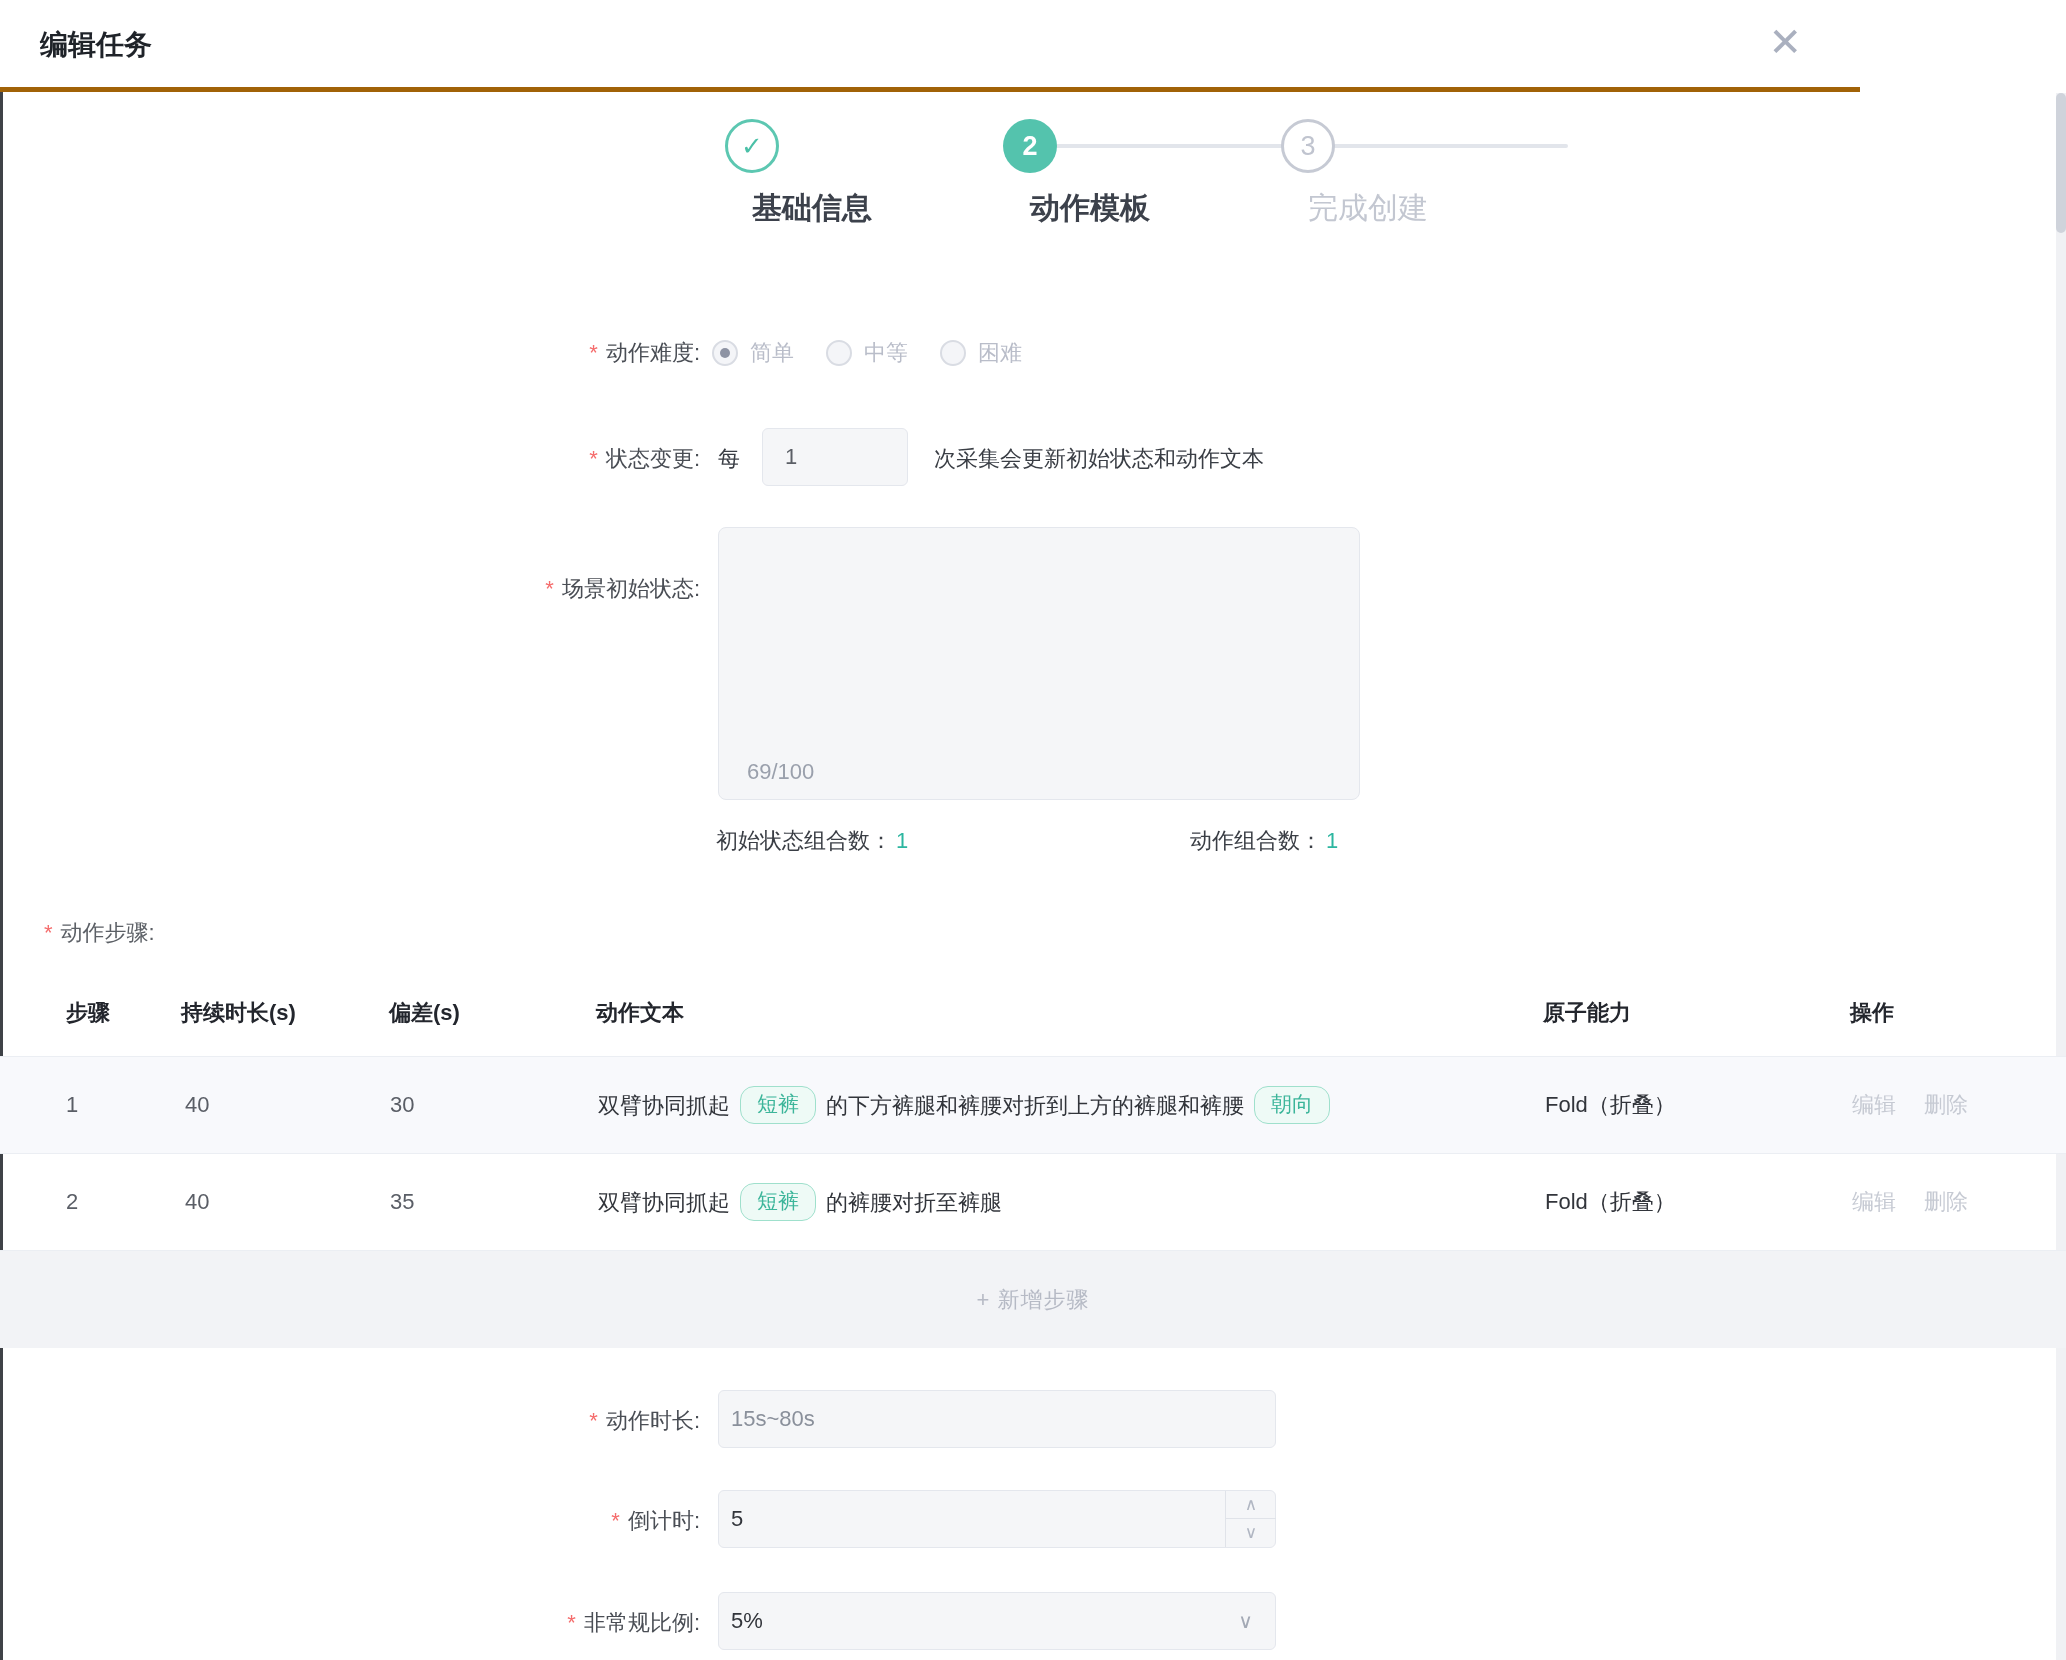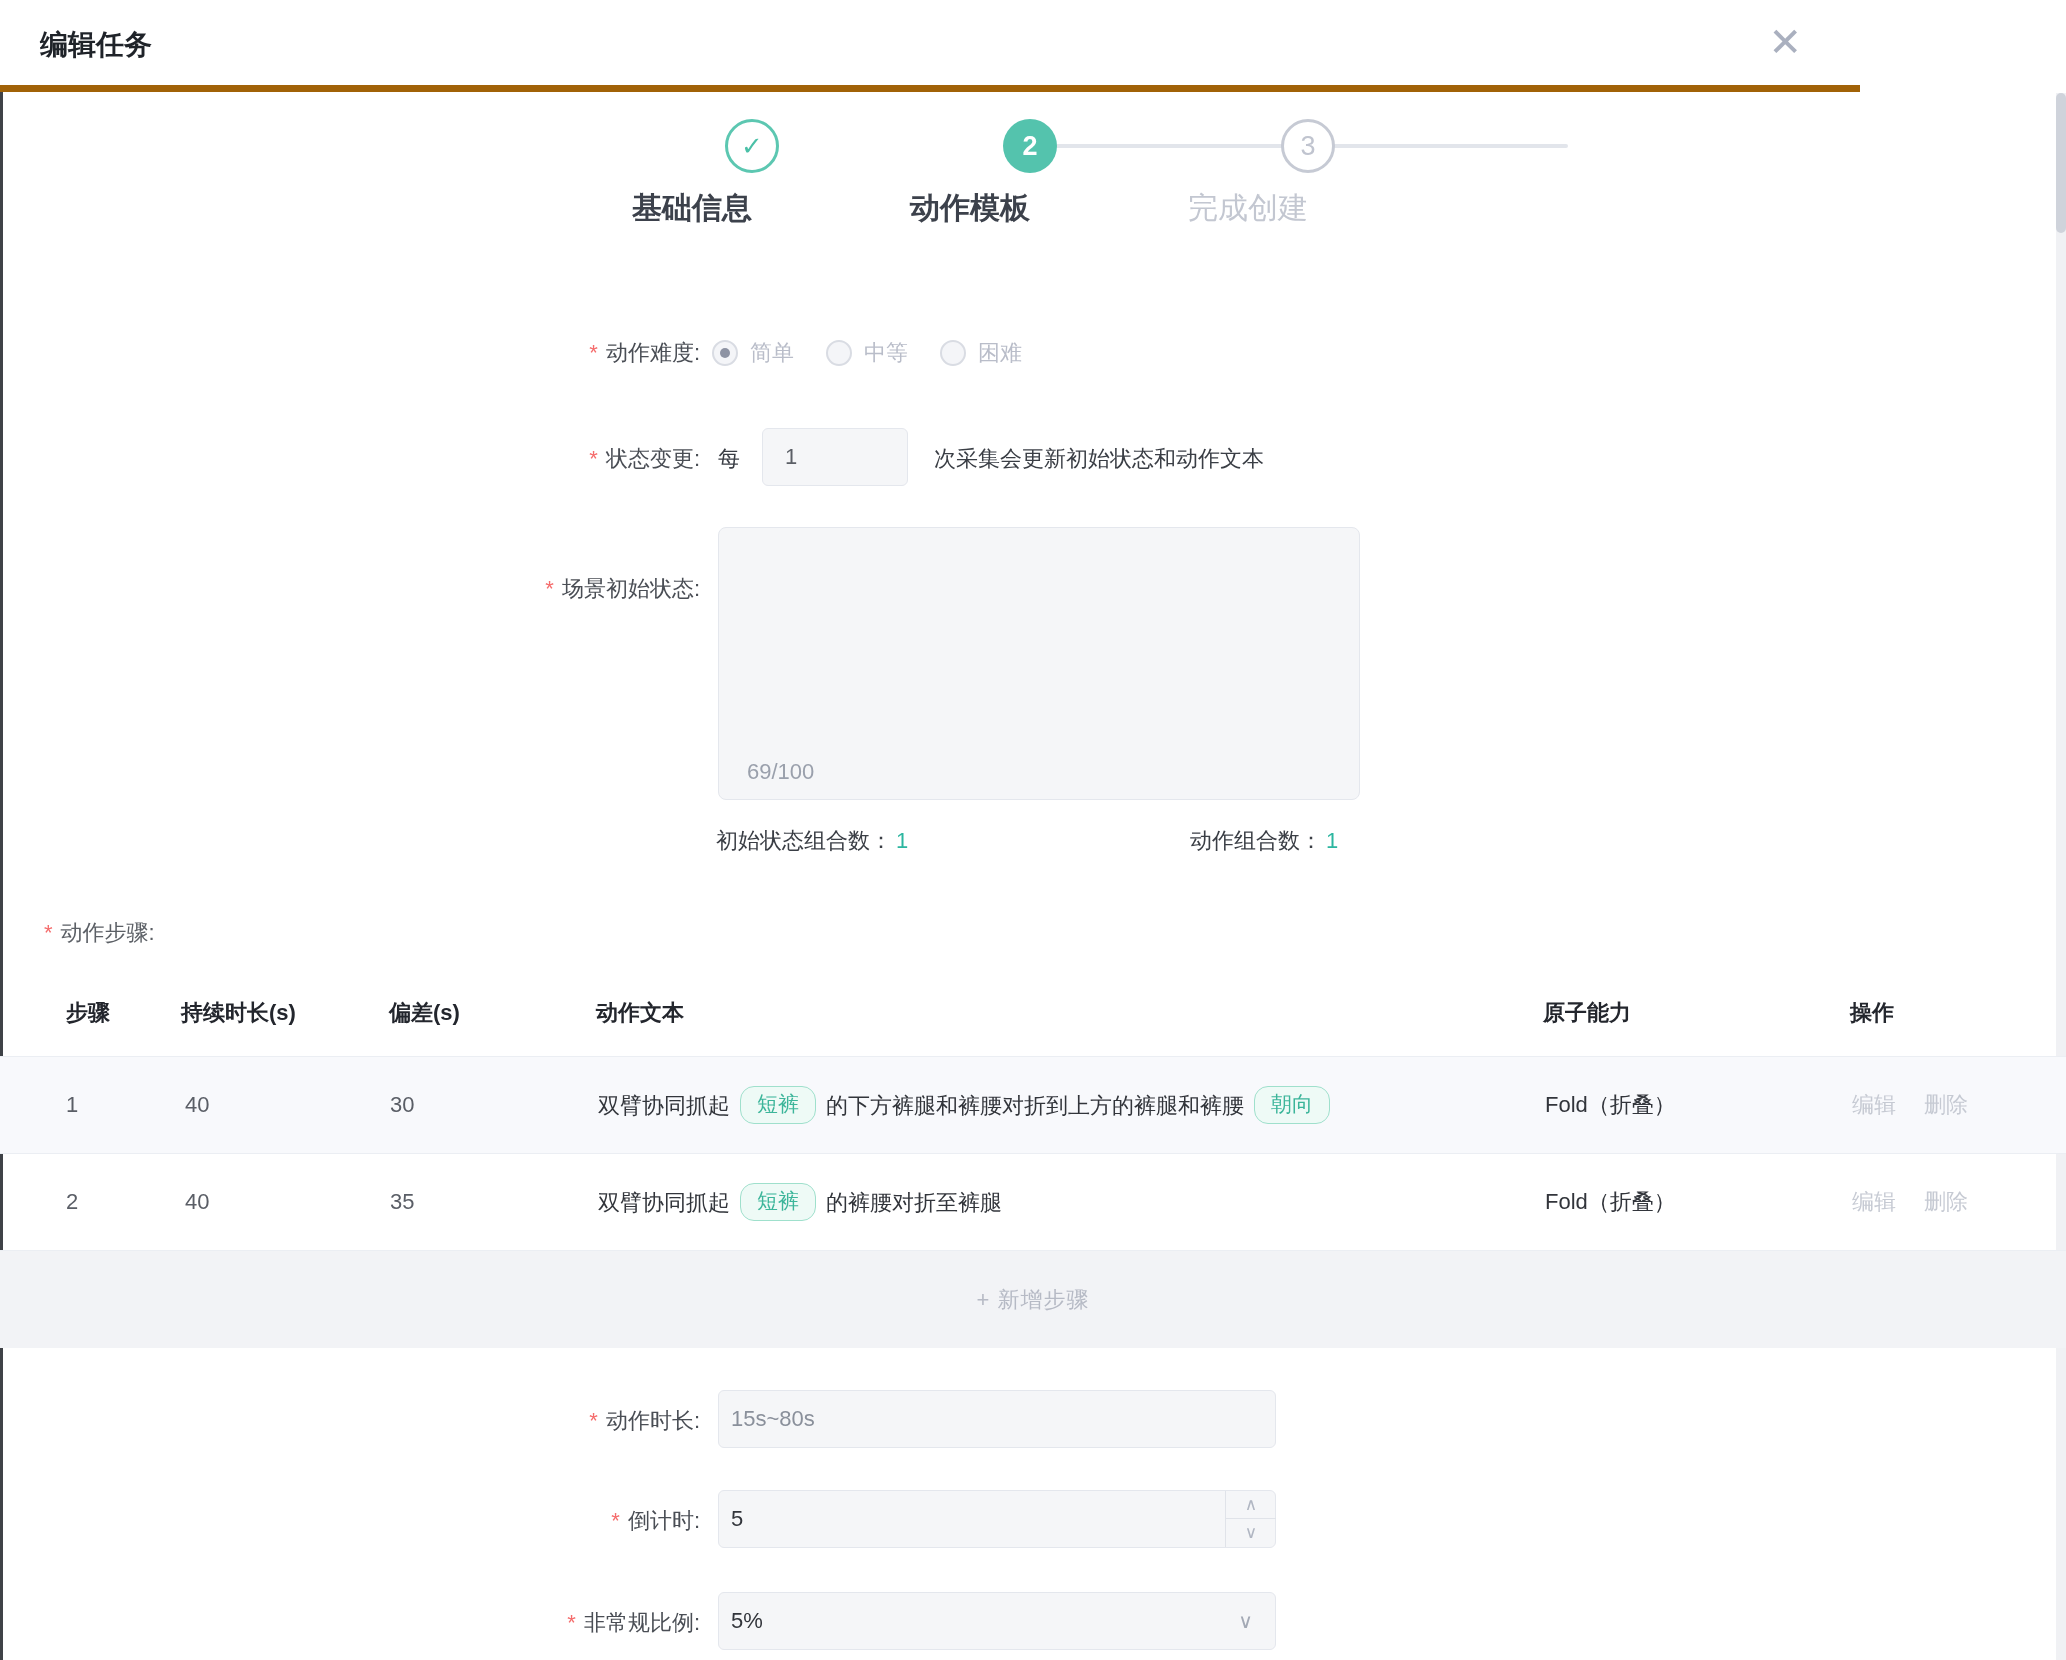--- a/index.html
+++ b/index.html
@@ -5,34 +5,34 @@
   * { margin:0; padding:0; box-sizing:border-box; }
   html,body { width:2066px; height:1660px; }
   body {
     font-family:"Liberation Sans","DejaVu Sans",sans-serif;
     background:#ffffff; color:#303339; overflow:hidden; position:relative;
   }
   .page { position:relative; width:2066px; height:1660px; background:#fff; }
 
   
   .left-sliver { position:absolute; left:0; top:0; width:3px; height:1660px; background:#3f4247; }
-  .dialog-header { position:absolute; left:0; top:0; width:1860px; height:92px; border-bottom:7px solid #a16207; background:#fff; }
+  .dialog-header { position:absolute; left:0; top:0; width:1860px; height:92px; border-bottom:5px solid #a16207; background:#fff; }
   .dialog-title { position:absolute; left:40px; top:26px; font-size:28px; font-weight:bold; color:#1f2329; }
   .close-btn { position:absolute; right:58px; top:22px; font-size:40px; line-height:40px; color:#aab0bf; cursor:pointer; font-weight:400; }
   .scrollbar { position:absolute; right:0; top:93px; width:10px; height:1567px; background:#f0f1f4; }
   .scroll-thumb { position:absolute; top:0; left:0; width:10px; height:140px; background:#cfd3db; border-radius:5px; }
 
   
   .stepper { position:absolute; left:0; top:92px; width:2066px; height:150px; }
   .step-line { position:absolute; top:52px; height:4px; background:#e2e5eb; border-radius:2px; }
   .step-circle { position:absolute; top:27px; width:54px; height:54px; border-radius:50%; display:flex; align-items:center; justify-content:center; background:#fff; }
   .step-circle.done { border:3px solid #5cc7b1; color:#4ac0a7; font-size:26px; font-weight:bold; }
   .step-circle.active { background:#54c3ad; color:#fff; font-size:27px; font-weight:bold; }
   .step-circle.pending { border:3px solid #c6cad4; color:#c0c4cf; font-size:27px; }
-  .step-label { position:absolute; top:96px; width:240px; text-align:left; font-size:30px; }
+  .step-label { position:absolute; top:96px; width:240px; text-align:right; font-size:30px; }
   .step-label.done, .step-label.active { color:#3c414b; font-weight:bold; }
   .step-label.pending { color:#c3c7d1; font-weight:400; }
 
   
   .req { color:#f56c6c; margin-right:8px; font-size:22px; }
   .form-label { position:absolute; left:0; width:700px; text-align:right; font-size:22px; color:#4a4e55; }
   .field-box { background:#f5f6f8; border:1px solid #e4e7ed; border-radius:6px; }
 
   
   .radio-group { position:absolute; left:712px; top:336px; display:flex; gap:32px; align-items:center; height:34px; }

